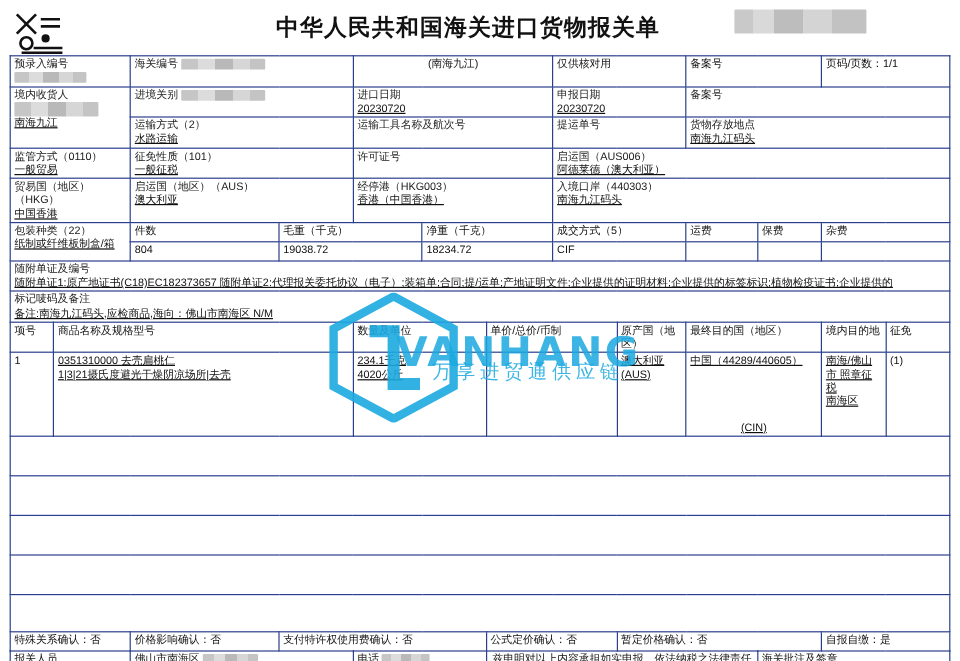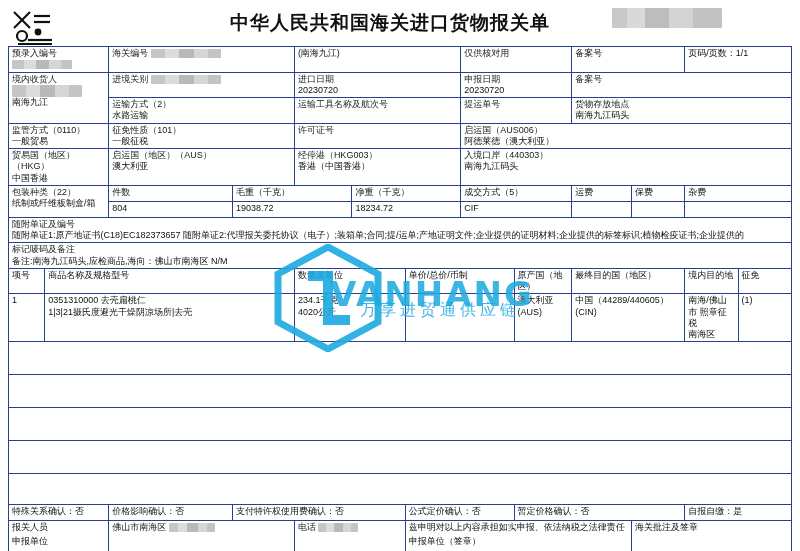--- a/index.html
+++ b/index.html
@@ -31,22 +31,22 @@
   .grid td{
     border:1px solid #2b3f8f;
     font-size:9px;
     line-height:1.25;
     padding:1px 3px;
     vertical-align:top;
     height:13px;
     color:#101010;
   }
   .lbl{color:#1a1a1a;}
-  .val{display:block;min-height:10px;}
-  .center{}
+  .val{display:block;min-height:10px;text-decoration:underline;}
+  .center{text-align:center;margin-top:44px;}
   .right{}
   
   .rb{display:inline-block;height:9px;border-radius:1px;
       background:linear-gradient(90deg,#c6c6c6 0 20%,#dcdcdc 20% 40%,#b9b9b9 40% 62%,#d6d6d6 62% 82%,#c4c4c4 82% 100%);
       vertical-align:middle;}.rb.w40{width:40px}.rb.w46{width:46px}
   .rb.w60{width:60px}.rb.w70{width:70px}.rb.h12{height:12px}
   .wm-text{
     position:absolute;left:330px;top:274px;
     font-size:34px;font-weight:bold;letter-spacing:2px;
     color:#1ca9e0;opacity:.85;

